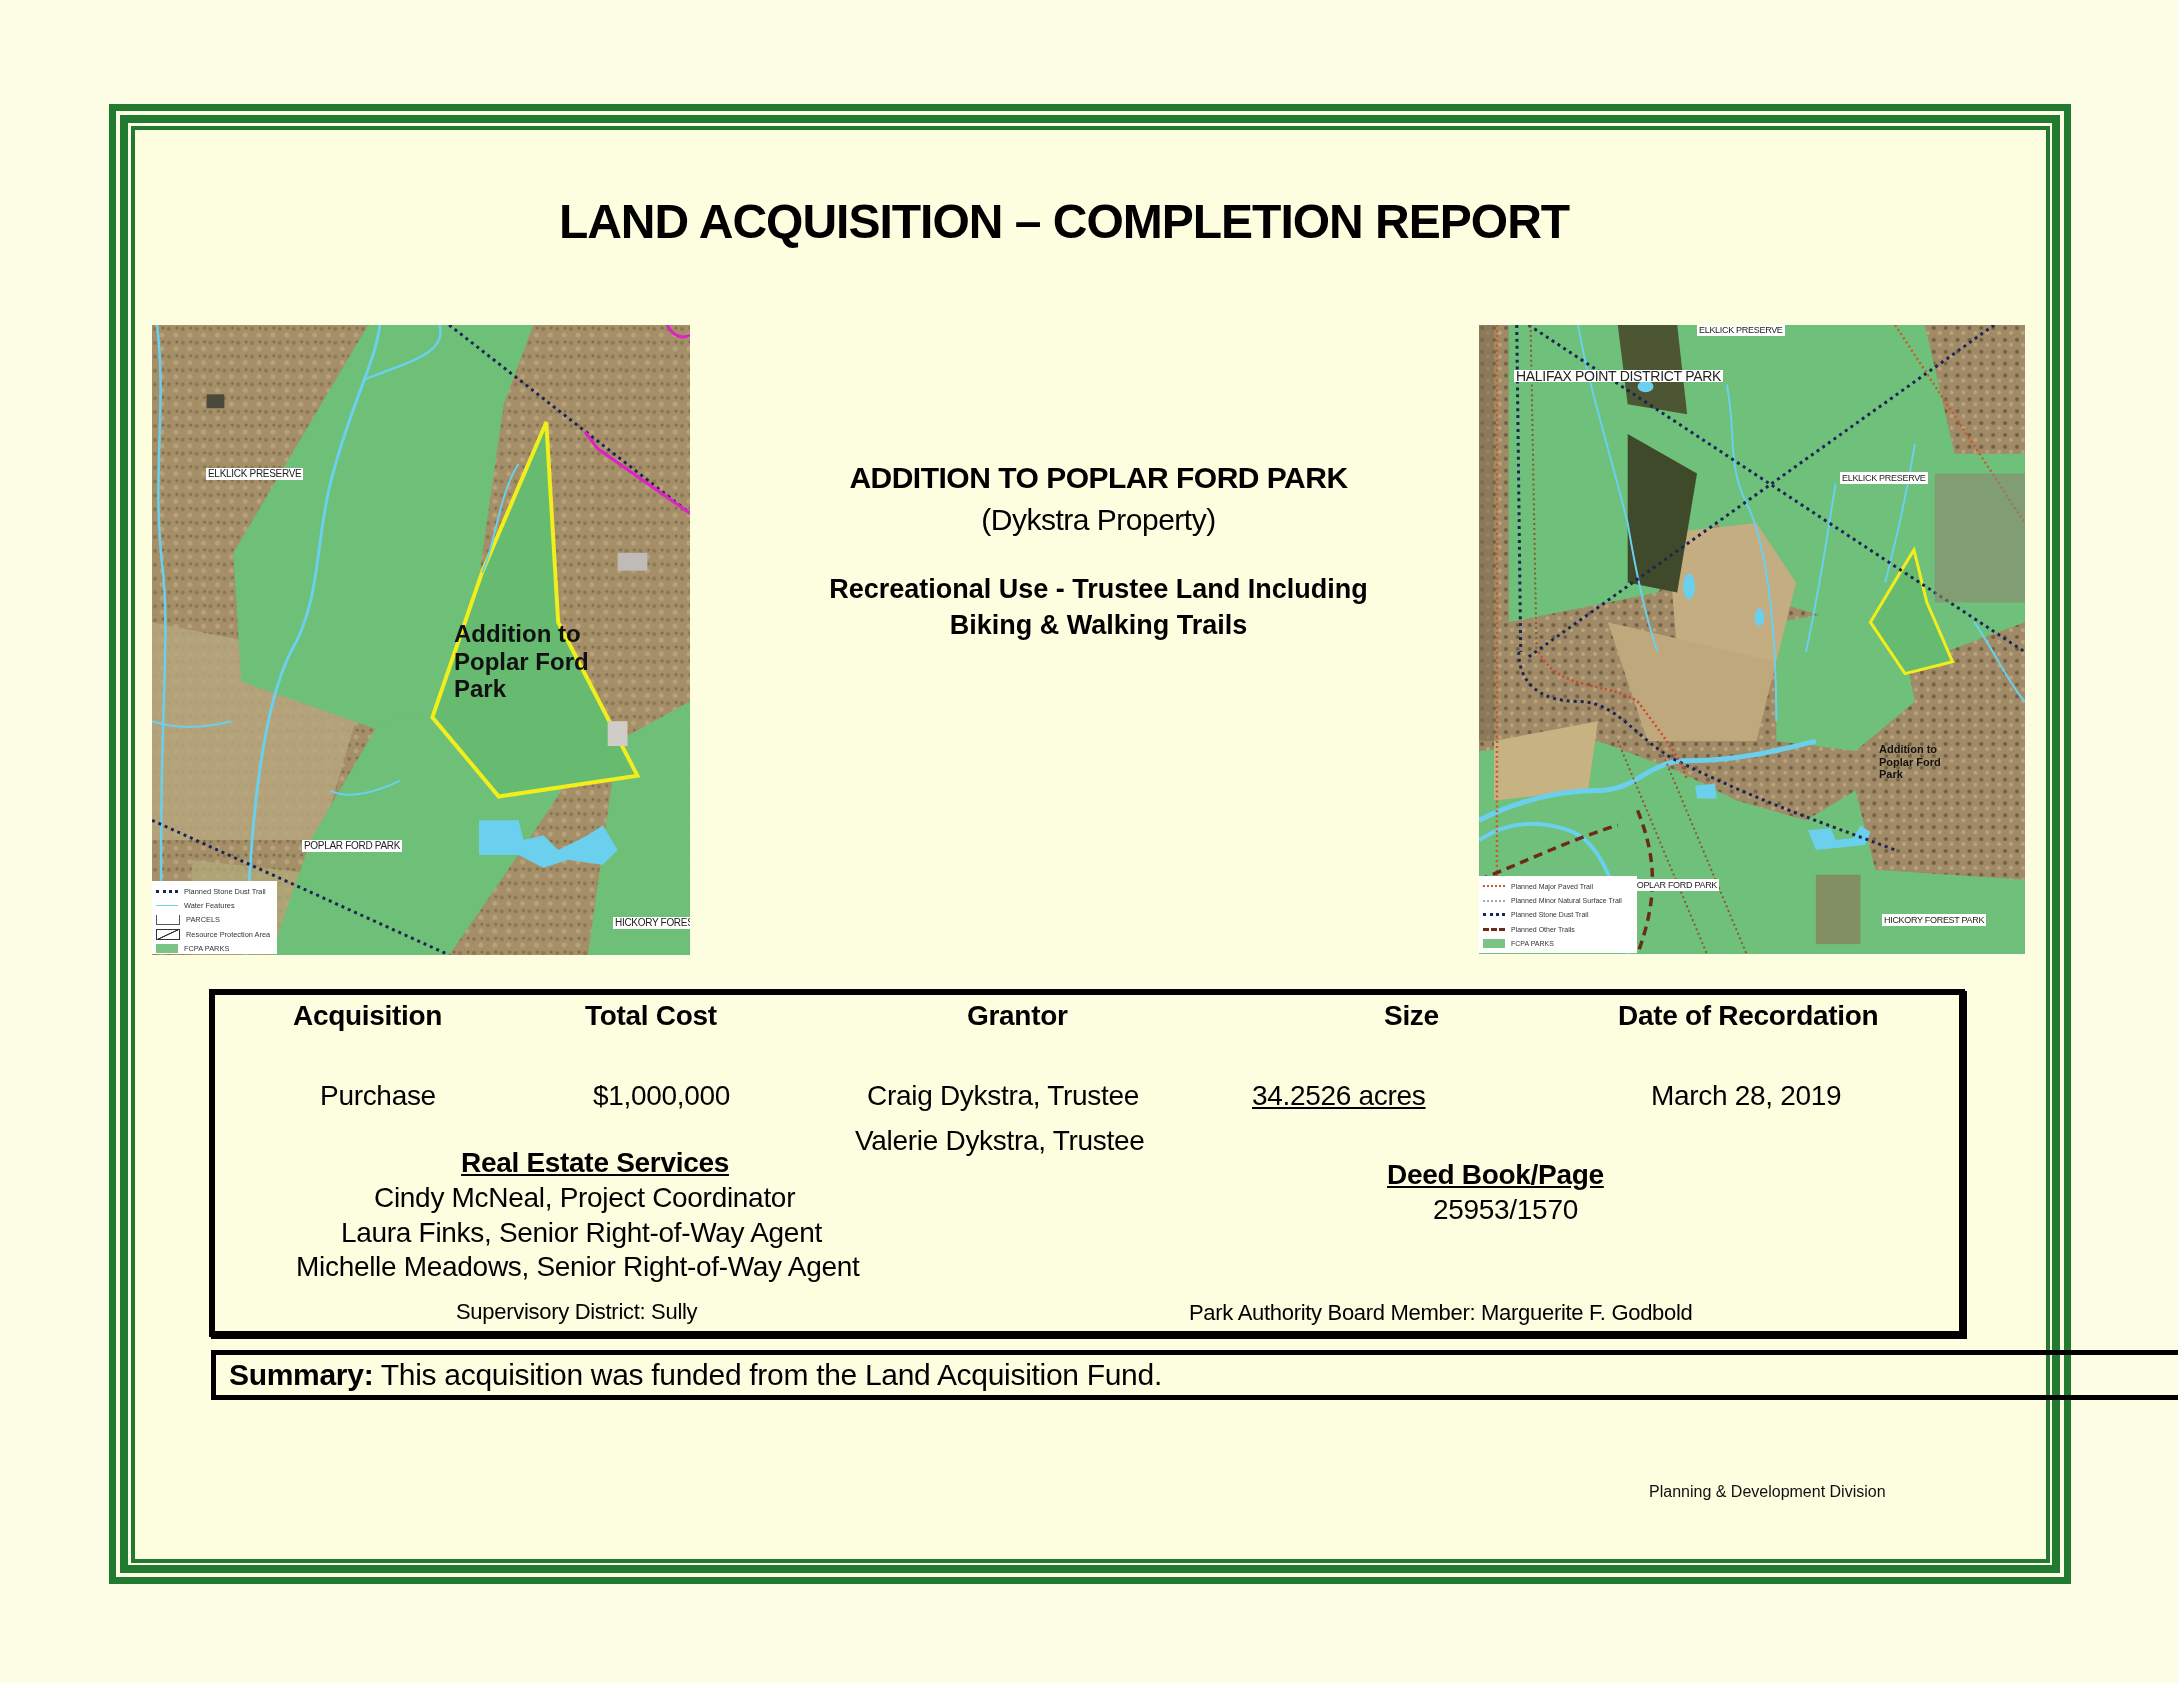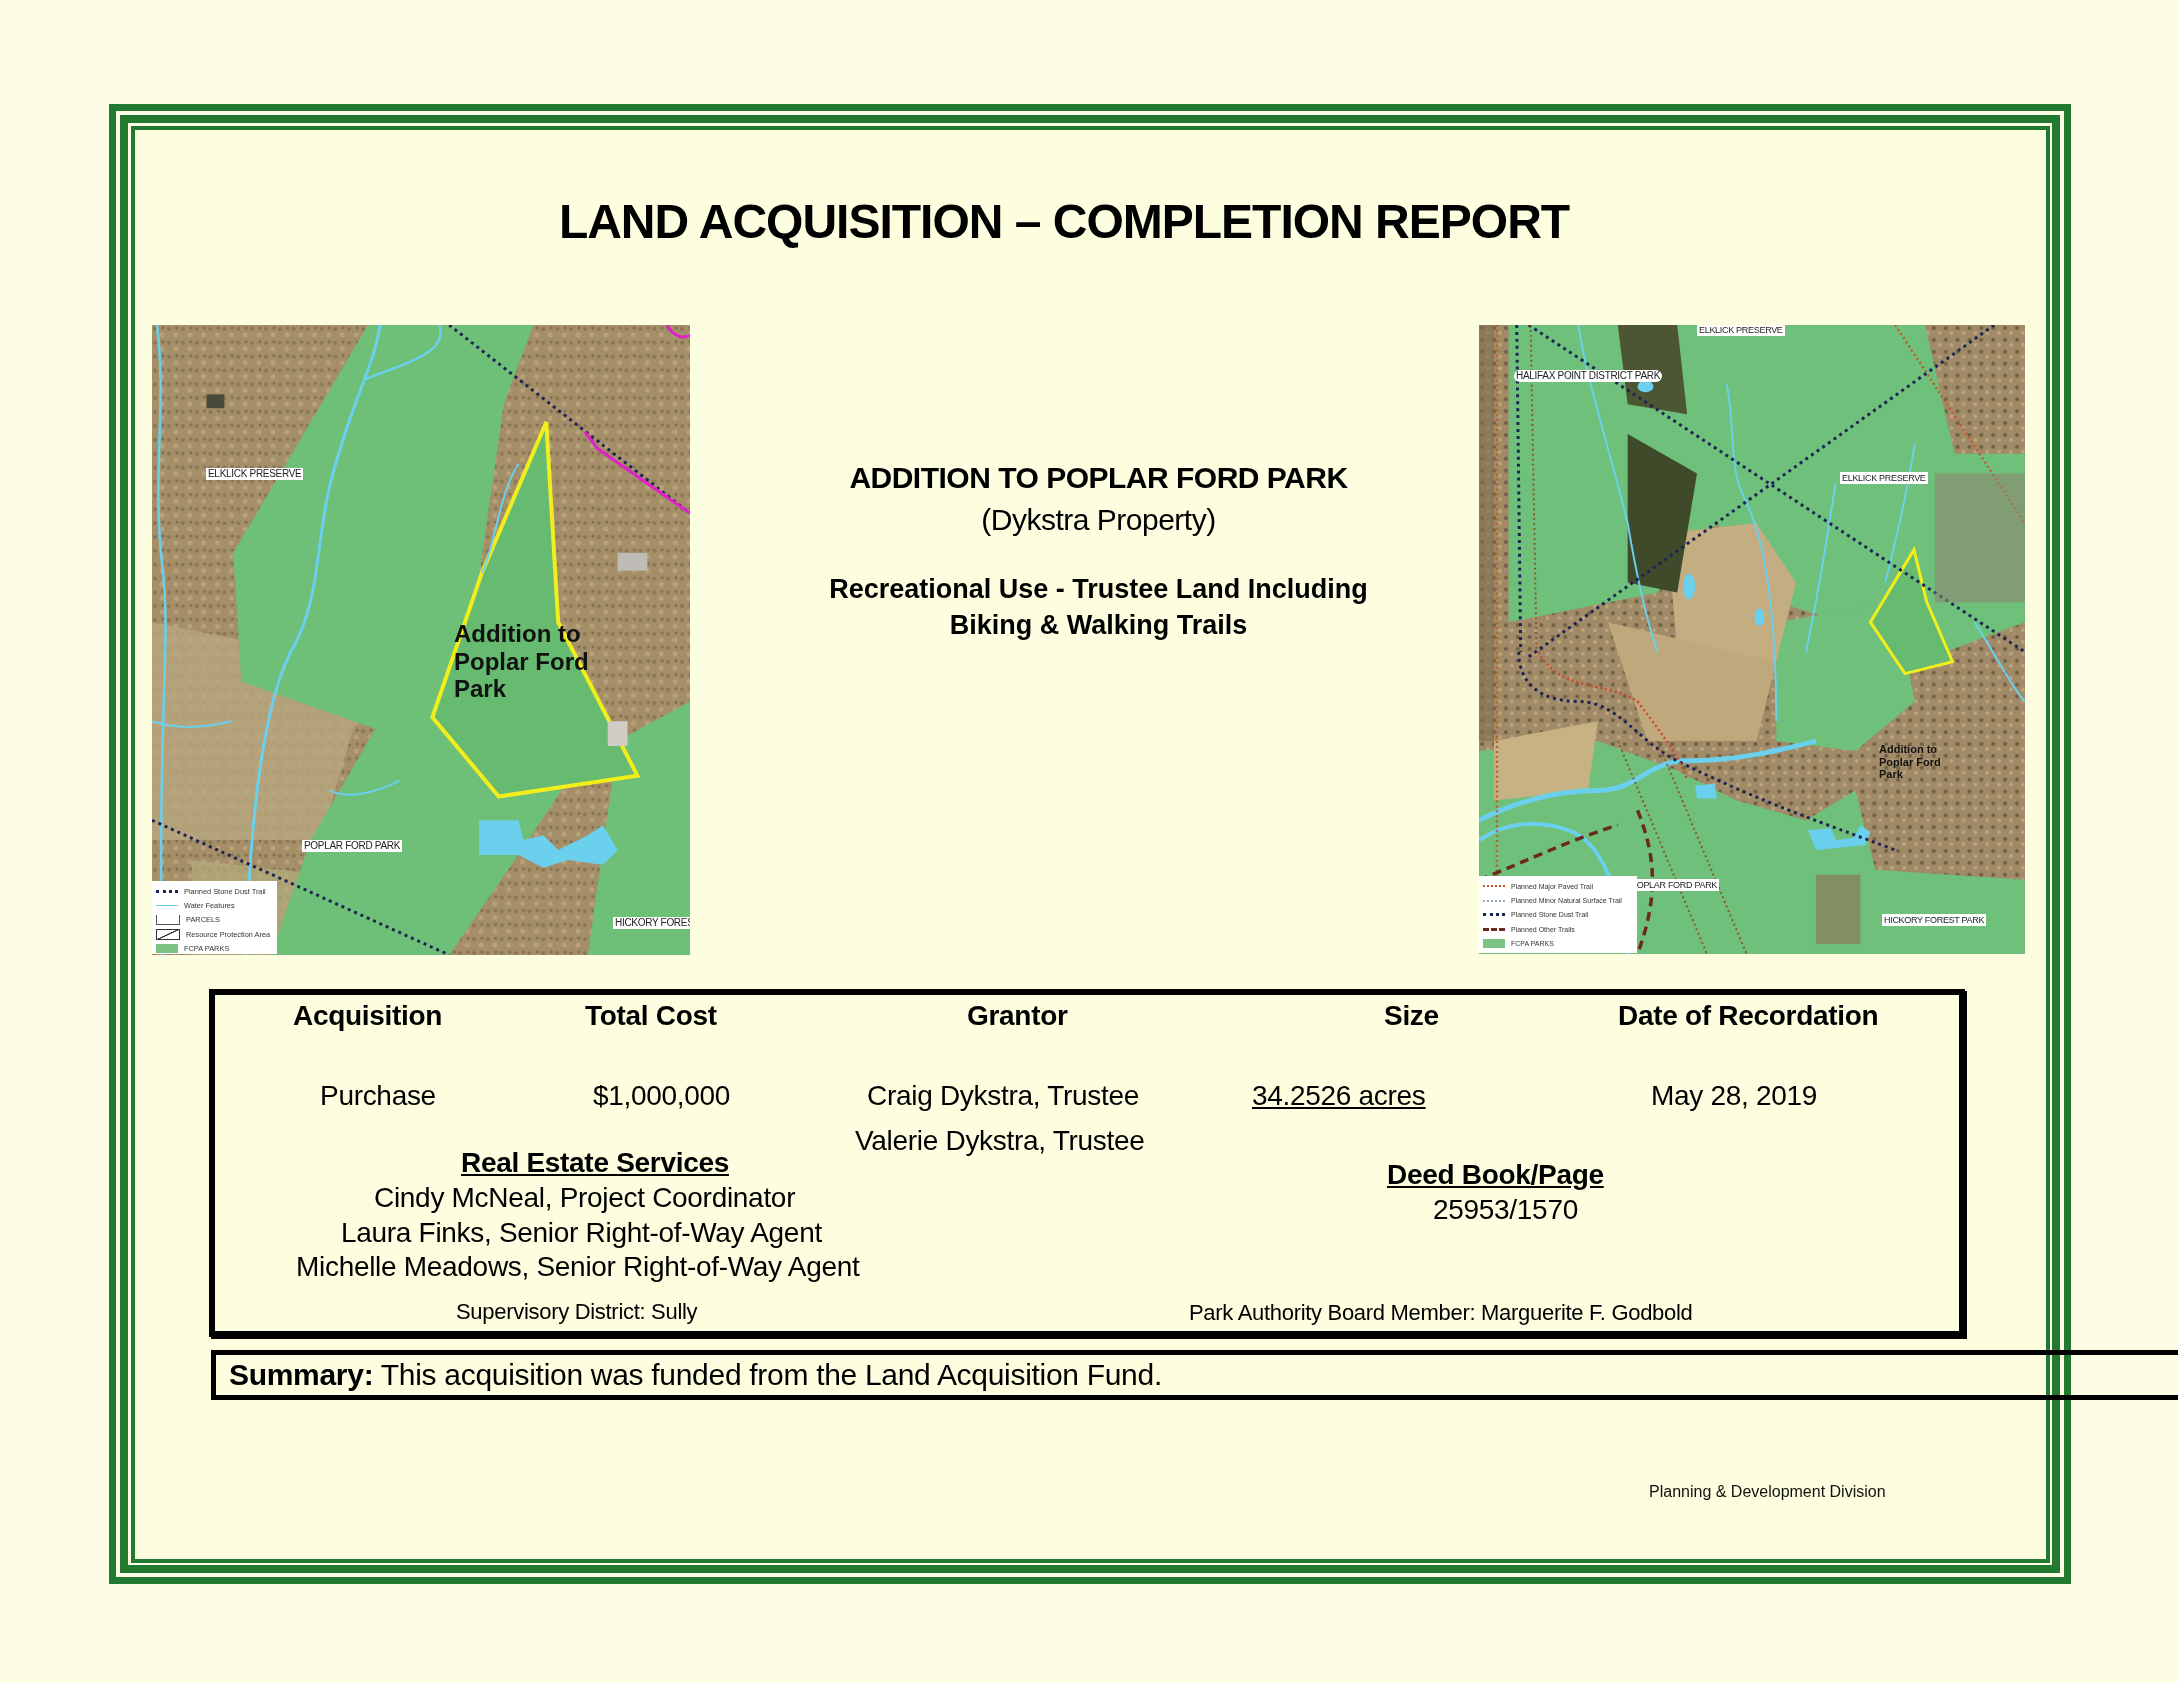--- a/index.html
+++ b/index.html
@@ -199,21 +199,21 @@
     <line x1="140" y1="420" x2="230" y2="635" stroke="#8a5a2a" stroke-width="2" stroke-dasharray="2,3"></line>
     <line x1="180" y1="420" x2="270" y2="635" stroke="#8a5a2a" stroke-width="2" stroke-dasharray="2,3"></line>
 
     <rect x="460" y="150" width="91" height="130" fill="#8d8570" opacity="0.6"></rect>
     <rect x="0" y="0" width="15" height="420" fill="#7d6f52" opacity="0.6"></rect>
     <rect x="340" y="555" width="45" height="70" fill="#8a7a5a" opacity="0.7"></rect>
   </svg>
   <div class="map-label" style="left:220px; top:-1px; font-size:9px; background:#fff;"></div>
 
   <div class="map-label" style="left:218px; top:-1px; font-size:9px;">ELKLICK PRESERVE</div>
-  <div class="map-label" style="left:35px; top:45px; font-size:10px;border-radius:6px;">HALIFAX POINT DISTRICT PARK</div>
+  <div class="map-label" style="left:35px; top:45px; font-size:14px;">HALIFAX POINT DISTRICT PARK</div>
   <div class="map-label" style="left:361px; top:147px; font-size:9px;">ELKLICK PRESERVE</div>
   <div class="map-label" style="left:150px; top:554px; font-size:9px;">POPLAR FORD PARK</div>
   <div class="map-label" style="left:403px; top:589px; font-size:9px;">HICKORY FOREST PARK</div>
   <div class="map-callout" style="left:400px; top:418px; width:69px; font-size:11px;">
     <div>Addition to</div>
     <div>Poplar Ford</div>
     <div>Park</div>
   </div>
   <div class="legend" style="left:0; top:551px; width:158px; height:77px; font-size:7px;">
     <div class="legend-row">
@@ -245,21 +245,21 @@
 <div class="col-h" style="left:585px;">Total Cost</div>
 <div class="col-h" style="left:967px;">Grantor</div>
 <div class="col-h" style="left:1384px;">Size</div>
 <div class="col-h" style="left:1618px;">Date of Recordation</div>
 
 <div class="col-v" style="left:320px;">Purchase</div>
 <div class="col-v" style="left:593px;">$1,000,000</div>
 <div class="col-v" style="left:867px;">Craig Dykstra, Trustee</div>
 <div class="txt" style="left:855px; top:1125px;">Valerie Dykstra, Trustee</div>
 <div class="col-v" style="left:1252px;text-decoration:underline;">34.2526 acres</div>
-<div class="col-v" style="left:1651px;">May 28, 2019</div>
+<div class="col-v" style="left:1651px;">March 28, 2019</div>
 
 <div class="txt u" style="left:461px; top:1147px;">Real Estate Services</div>
 <div class="txt" style="left:374px; top:1182px;">Cindy McNeal, Project Coordinator</div>
 <div class="txt" style="left:341px; top:1217px;">Laura Finks, Senior Right-of-Way Agent</div>
 <div class="txt" style="left:296px; top:1251px;">Michelle Meadows, Senior Right-of-Way Agent</div>
 
 <div class="txt u" style="left:1387px; top:1159px;">Deed Book/Page</div>
 <div class="txt" style="left:1433px; top:1194px;">25953/1570</div>
 
 <div class="txt small" style="left:456px; top:1299px;">Supervisory District: Sully</div>

